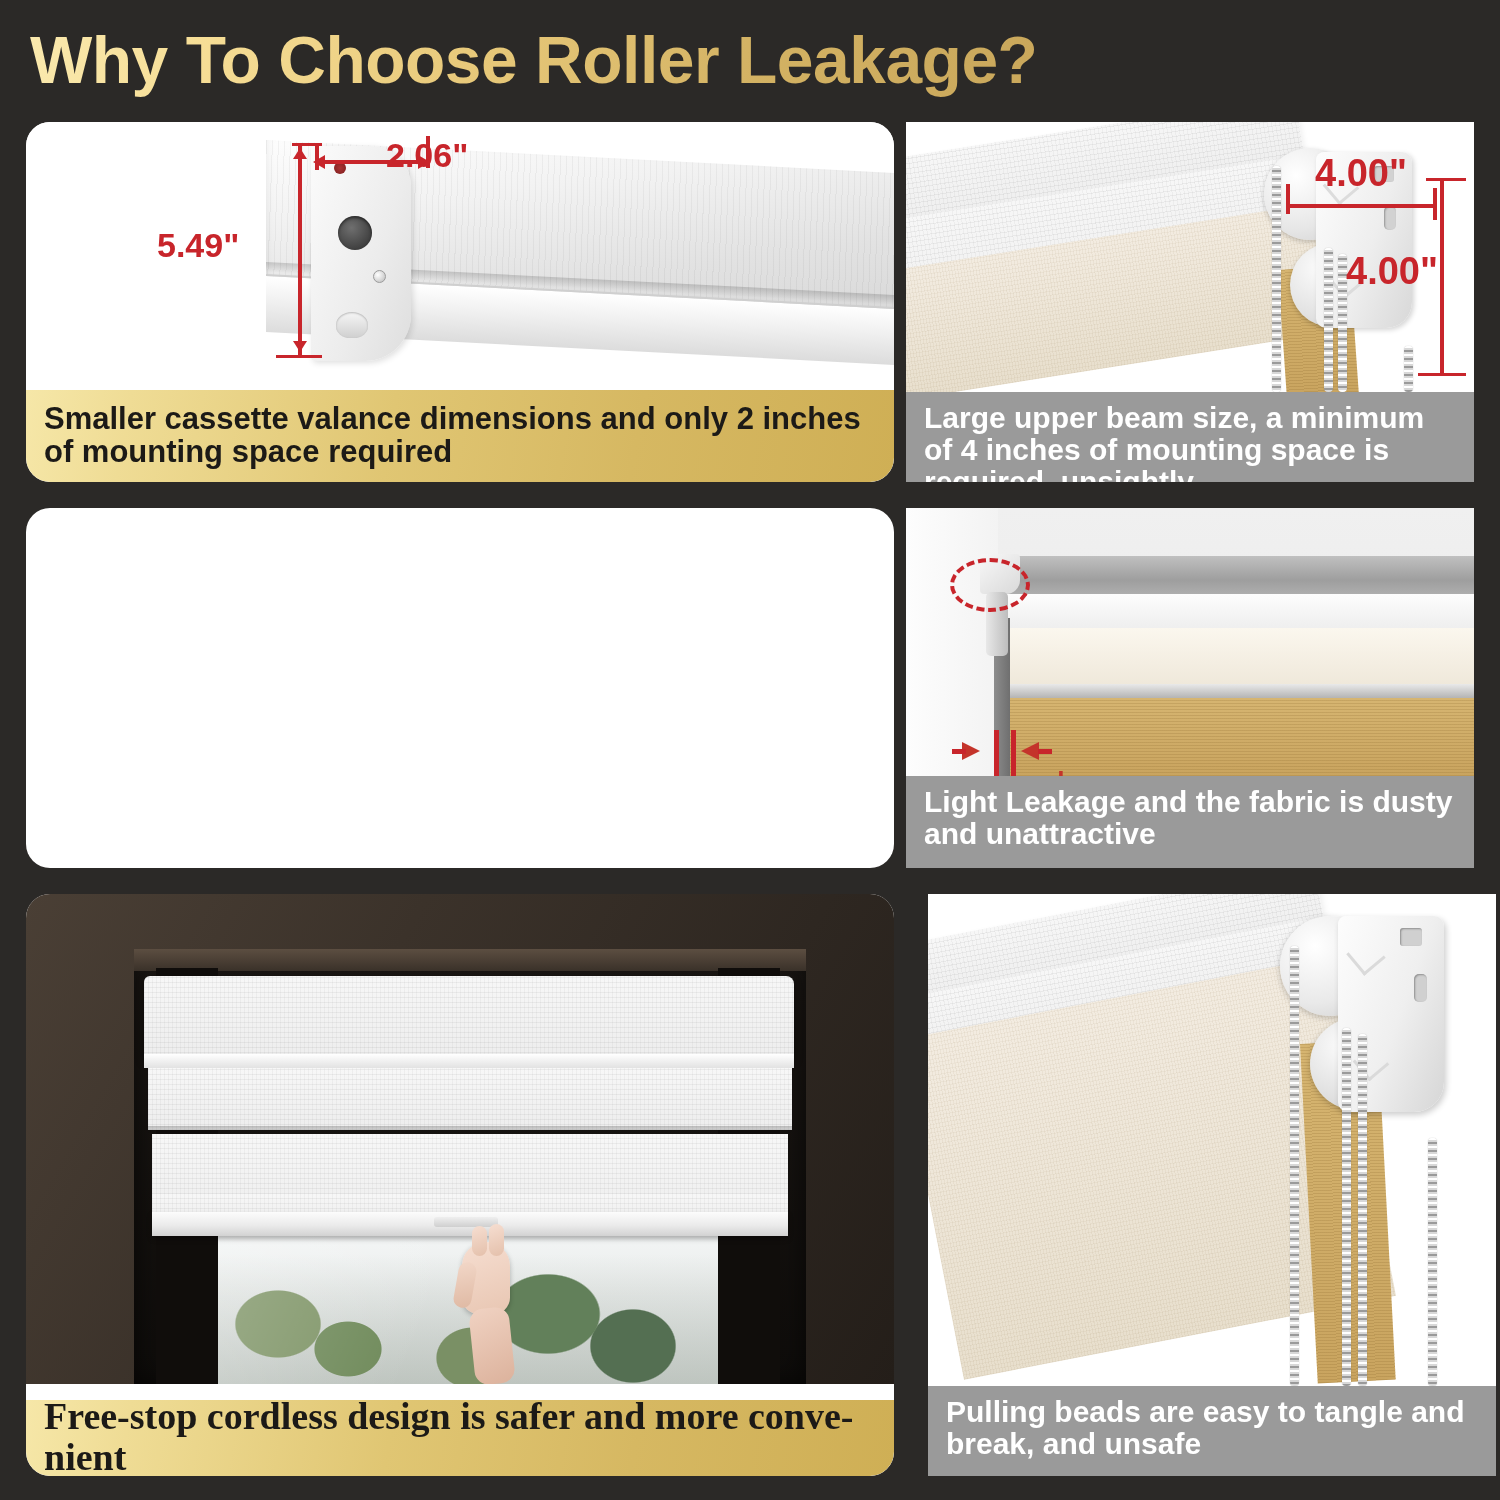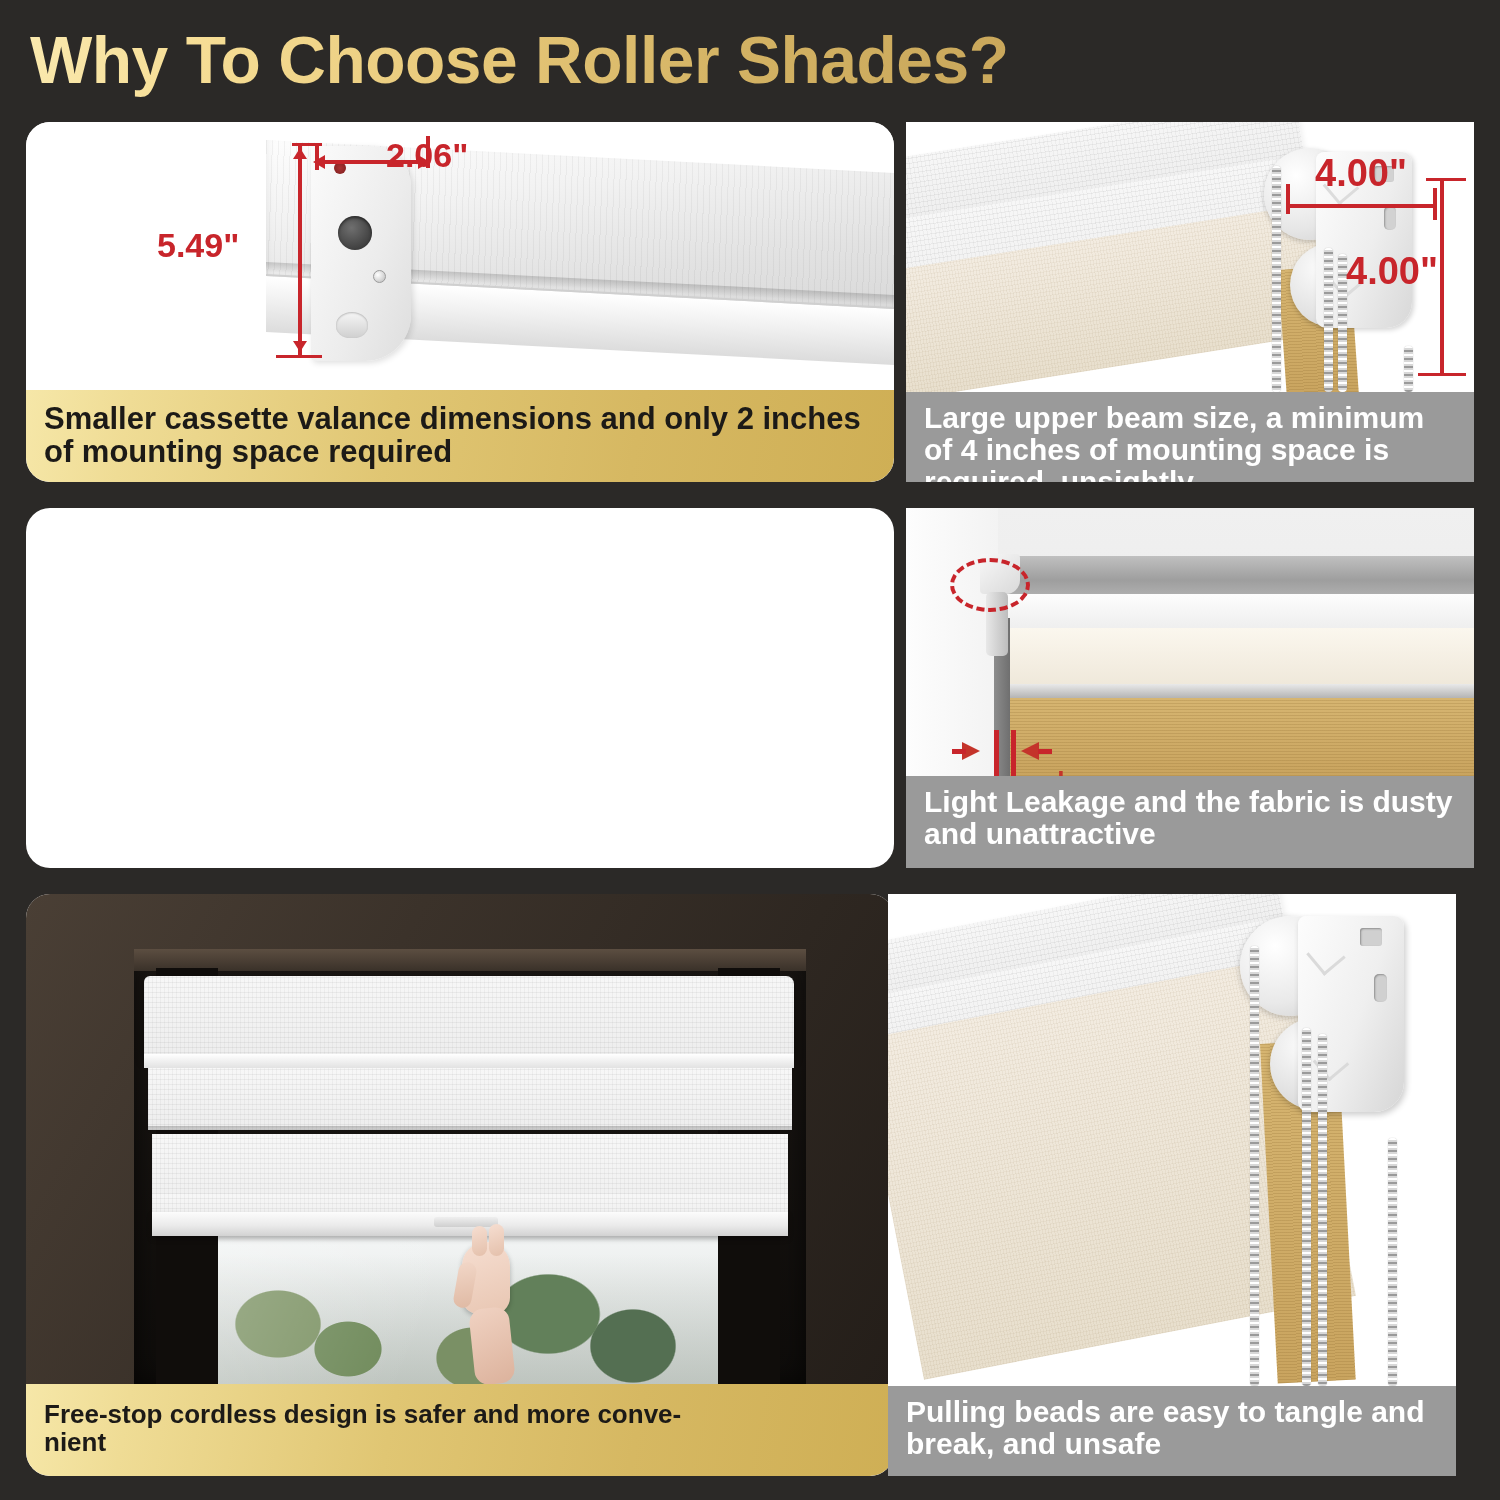--- a/index.html
+++ b/index.html
@@ -78,21 +78,21 @@
     background:
       repeating-linear-gradient(180deg,
         #ffffff 0 2px, #d8d8d8 2px 4px, #9a9a9a 4px 6px, #d8d8d8 6px 8px);
     border-radius:4px;
     box-shadow:0 0 1px rgba(0,0,0,.35);
   }
 </style>
 </head>
 <body>
 
-<div id="page-title">Why To Choose Roller Shades?</div>
+<div id="page-title">Why To Choose Roller Leakage?</div>
 
 <div class="panel left" style="left:26px; top:122px; width:868px; height:360px;">
   <div class="photo" style="height:268px;">
     <div class="wall-white"></div>
 
     <div style="position:absolute;left:240px;top:18px;width:700px;height:150px;
          background:linear-gradient(170deg,#fdfdfd 0%,#f2f2f2 30%,#e2e2e2 65%,#d6d6d6 100%);
          transform:skewY(3.0deg); transform-origin:left top;
          box-shadow:inset 0 -6px 10px rgba(0,0,0,.08);">
       <div style="position:absolute;inset:0;
@@ -282,25 +282,25 @@
            background:linear-gradient(160deg,#f2d7c8,#dfb9a3);transform:rotate(10deg);"></div>
       <div style="position:absolute;left:16px;top:2px;width:15px;height:30px;border-radius:8px;
            background:linear-gradient(160deg,#f6ded1,#e4c0ab);"></div>
       <div style="position:absolute;left:33px;top:0px;width:15px;height:32px;border-radius:8px;
            background:linear-gradient(160deg,#f6ded1,#e4c0ab);"></div>
       <div style="position:absolute;left:16px;top:84px;width:40px;height:76px;border-radius:14px;
            background:linear-gradient(160deg,#f0d2c2,#dcb29c);transform:rotate(-6deg);"></div>
     </div>
   </div>
 
-  <div class="caption gold" style="height:92px; font-size:26px; white-space:pre-line;">Free-stop cordless design is safer and more conve-
+  <div class="caption gold" style="height:76px; font-size:38px; white-space:pre-line;font-family:Liberation Serif, serif;">Free-stop cordless design is safer and more conve-
 nient</div>
 </div>
 
-<div class="panel right" style="left:888px; top:894px; width:568px; height:582px;">
+<div class="panel right" style="left:928px; top:894px; width:568px; height:582px;">
   <div class="photo" style="height:492px;">
     <div class="wall-white"></div>
 
     <div class="fab-white" style="position:absolute;left:-30px;top:52px;width:430px;height:70px;transform:rotate(-11deg);transform-origin:left center;
                 border-radius:8px;box-shadow:0 6px 9px rgba(0,0,0,.1);"></div>
 
     <div class="fab-white" style="position:absolute;left:-30px;top:106px;width:430px;height:80px;transform:rotate(-11deg);transform-origin:left center;"></div>
 
     <div class="fab-beige" style="position:absolute;left:-30px;top:146px;width:440px;height:346px;transform:rotate(-11deg);transform-origin:left top;"></div>
 

